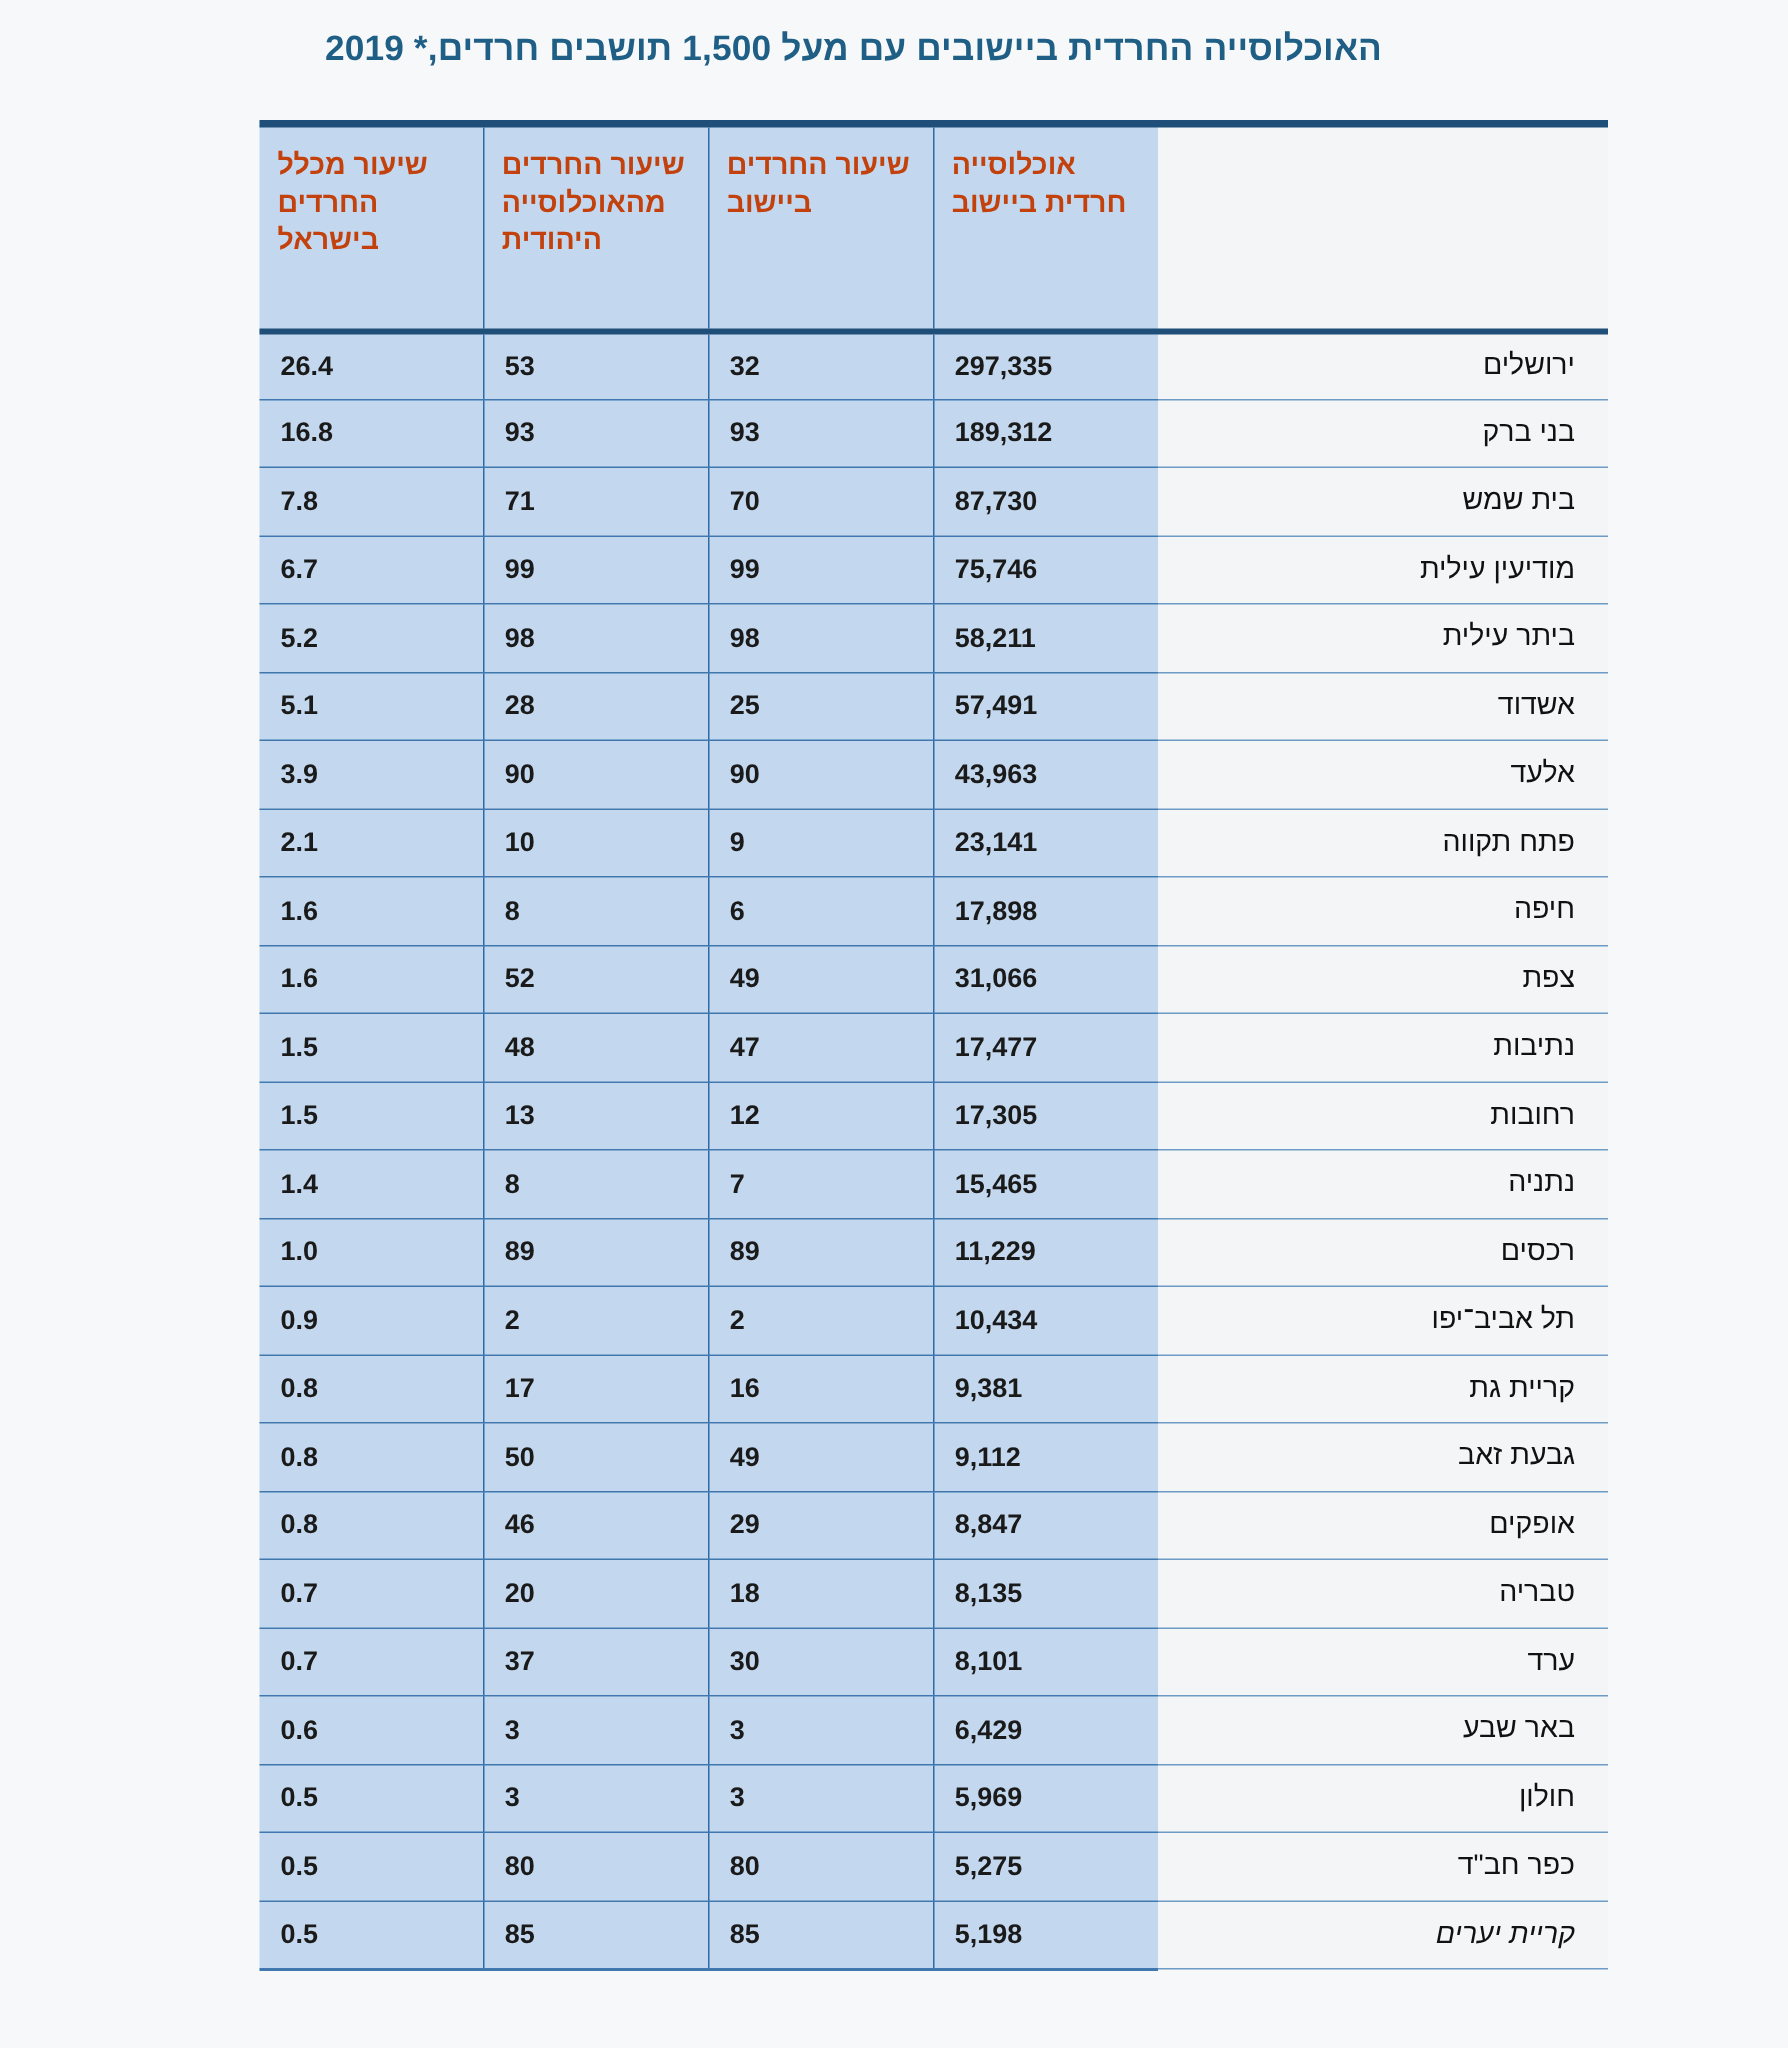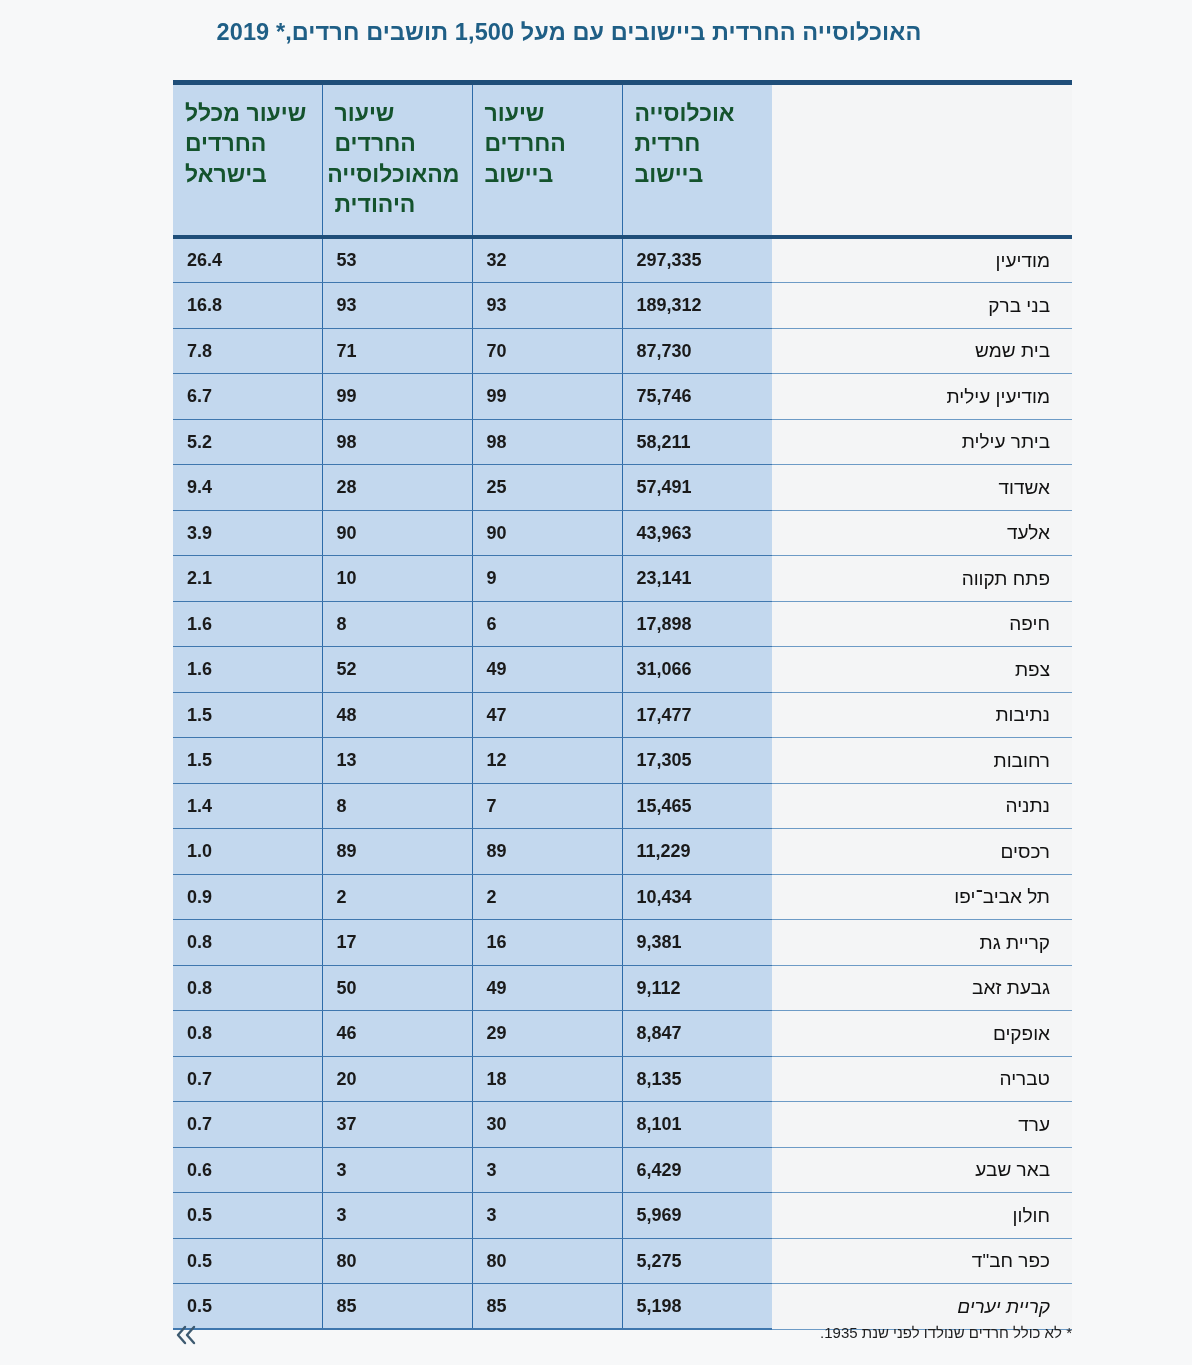--- a/index.html
+++ b/index.html
@@ -56,22 +56,22 @@
 
   
   col.c-name    { width: 300px; }
   col.c-pop     { width: 150px; }
   col.c-town    { width: 150px; }
   col.c-jewish  { width: 150px; }
   col.c-israel  { width: 149px; }
 
   thead th {
     background: #c3d8ee;
-    color: #14532d;
-    font-size: 23px;
+    color: #c2410c;
+    font-size: 19px;
     font-weight: bold;
     line-height: 1.32;
     text-align: left;
     vertical-align: top;
     padding: 13px 12px 16px 12px;
     border-top: 5px solid #1f4e79;
     border-bottom: 4px solid #1f4e79;
     border-left: 1.5px solid #2d6ba8;
     box-sizing: border-box;
     height: 138px;
@@ -162,21 +162,21 @@
         <tr>
           <th class="th-name th-first"></th>
           <th>אוכלוסייה חרדית ביישוב</th>
           <th>שיעור החרדים ביישוב</th>
           <th>שיעור החרדים מהאוכלוסייה היהודית</th>
           <th class="th-last">שיעור מכלל החרדים בישראל</th>
         </tr>
       </thead>
       <tbody id="table-body">
           <tr>
-            <td class="td-name">מודיעין</td>
+            <td class="td-name">ירושלים</td>
             <td>297,335</td>
             <td>32</td>
             <td>53</td>
             <td class="last-col">26.4</td>
           </tr>
           <tr>
             <td class="td-name">בני ברק</td>
             <td>189,312</td>
             <td>93</td>
             <td>93</td>
@@ -201,21 +201,21 @@
             <td>58,211</td>
             <td>98</td>
             <td>98</td>
             <td class="last-col">5.2</td>
           </tr>
           <tr>
             <td class="td-name">אשדוד</td>
             <td>57,491</td>
             <td>25</td>
             <td>28</td>
-            <td class="last-col">9.4</td>
+            <td class="last-col">5.1</td>
           </tr>
           <tr>
             <td class="td-name">אלעד</td>
             <td>43,963</td>
             <td>90</td>
             <td>90</td>
             <td class="last-col">3.9</td>
           </tr>
           <tr>
             <td class="td-name">פתח תקווה</td>
@@ -333,25 +333,14 @@
             <td class="td-name">קריית יערים</td>
             <td>5,198</td>
             <td>85</td>
             <td>85</td>
             <td class="last-col">0.5</td>
           </tr>
         </tbody>
     </table>
   </div>
 
-  <div class="footer">
-    <div class="footnote">* לא כולל חרדים שנולדו לפני שנת 1935.</div>
-    <div class="chevrons">
-      <svg width="34" height="30" viewBox="0 0 34 30" aria-hidden="true">
-        <g fill="none" stroke="#3d5a70" stroke-width="2.4" stroke-linecap="round" stroke-linejoin="round">
-          <polyline points="15,7 8,15 15,23"></polyline>
-          <polyline points="24,7 17,15 24,23"></polyline>
-        </g>
-      </svg>
-    </div>
-  </div>
 
 </div>
 
 </body></html>

